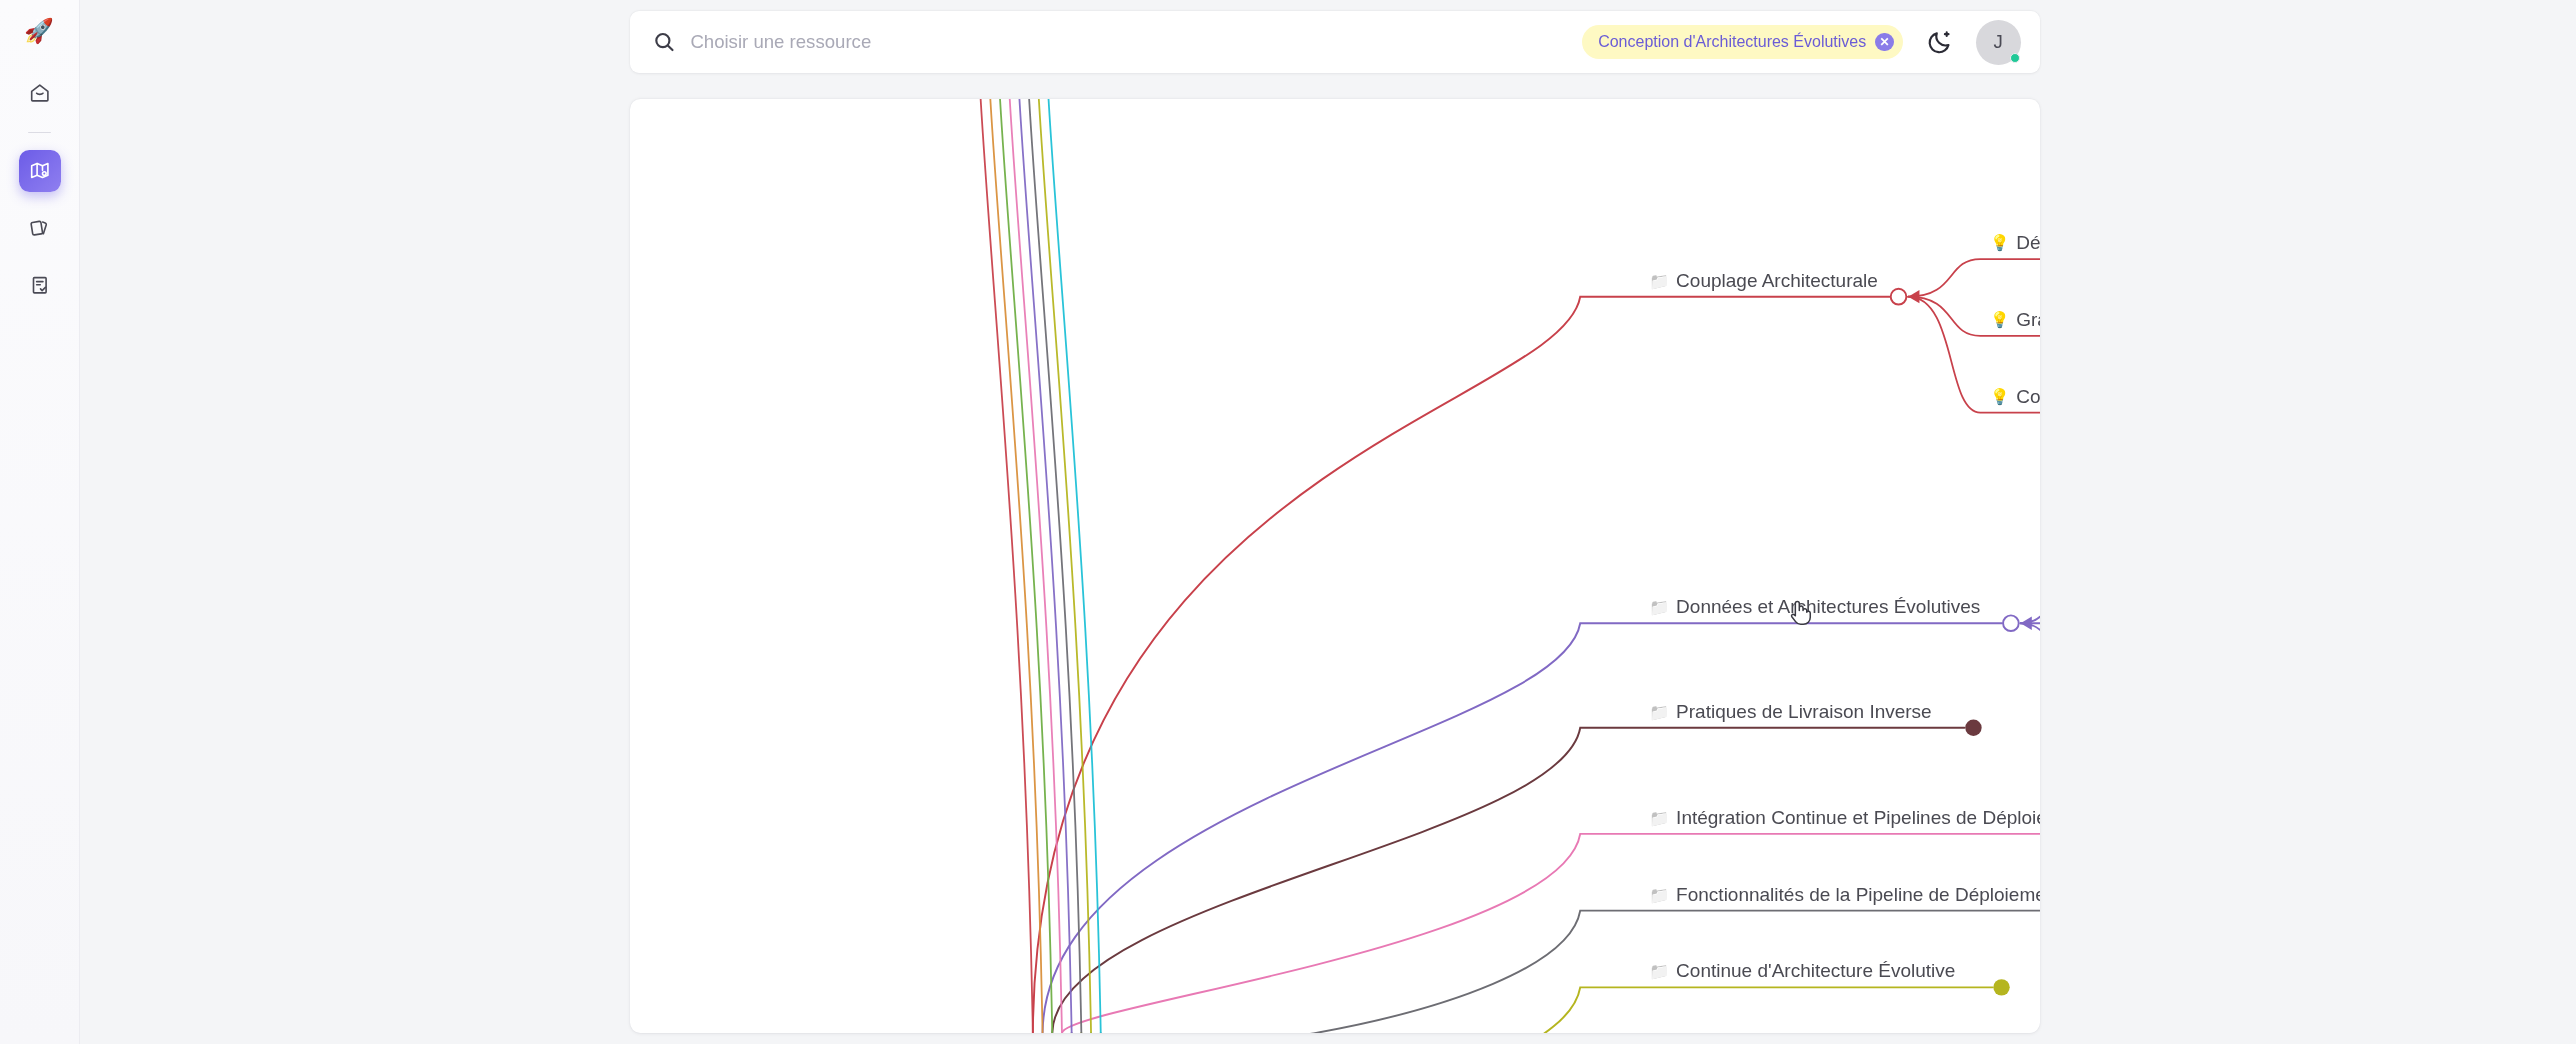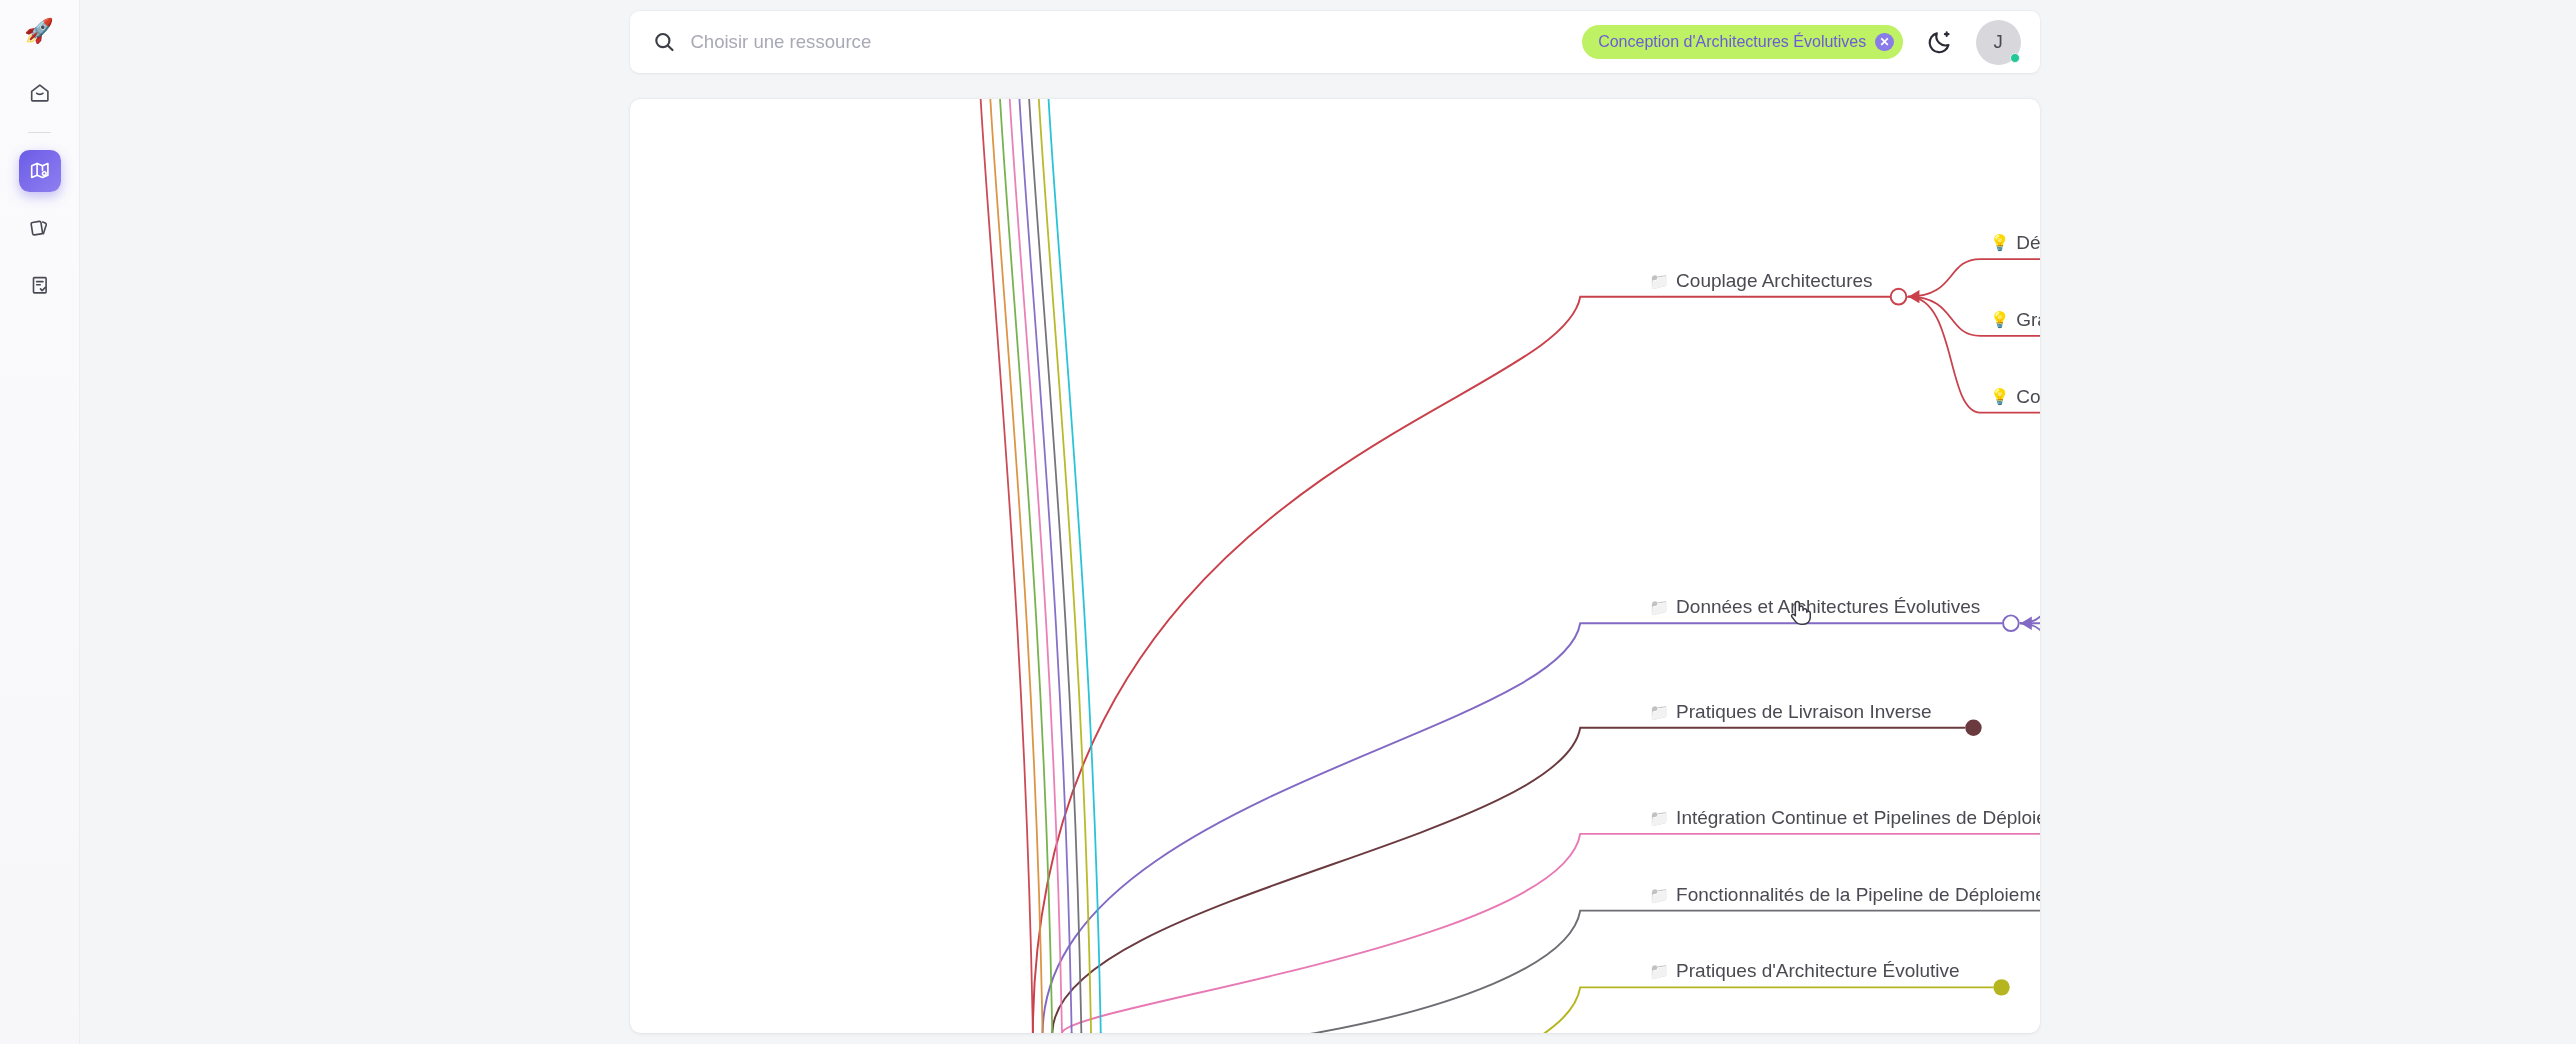--- a/index.html
+++ b/index.html
@@ -59,21 +59,21 @@
   #search-input {
     flex: 1; border: none; outline: none; background: transparent;
     font-family: "Liberation Sans", sans-serif;
     font-size: 18.6px; color: #2f2f3a; margin-left: 13.4px;
   }
   #search-input::placeholder { color: #a9a9b6; }
 
   .chip {
     display: inline-flex; align-items: center; gap: 9px;
     height: 34px; padding: 0 9px 0 16.4px;
-    background: #bef264; border-radius: 17px;
+    background: #fef9c3; border-radius: 17px;
     color: #6a5cd6; font-size: 16px; white-space: nowrap;
     margin-right: 19.4px; cursor: pointer;
   }
   .chip-x {
     width: 18.6px; height: 18.6px; border-radius: 50%;
     background: #8a7ce8; color:#fff;
     display:flex; align-items:center; justify-content:center;
     font-size: 12px; line-height:1; font-weight: 700;
     flex: 0 0 auto;
   }
@@ -240,41 +240,41 @@
           <div class="node leaf" style="left: 1360px; top: 210px;">
             <span class="nicon">💡</span>
             <span class="ntext">Granularité et Quantum</span>
           </div>
           <div class="node leaf" style="left: 1360px; top: 287px;">
             <span class="nicon">💡</span>
             <span class="ntext">Concept de Contexte Limité</span>
           </div>
           <div class="node" style="left: 1019px; top: 171px;">
             <span class="nicon">📁</span>
-            <span class="ntext">Couplage Architectures</span>
+            <span class="ntext">Couplage Architecturale</span>
           </div>
           <div class="node" style="left: 1019px; top: 497px;">
             <span class="nicon">📁</span>
             <span class="ntext">Données et Architectures Évolutives</span>
           </div>
           <div class="node" style="left: 1019px; top: 602px;">
             <span class="nicon">📁</span>
             <span class="ntext">Pratiques de Livraison Inverse</span>
           </div>
           <div class="node" style="left: 1019px; top: 708px;">
             <span class="nicon">📁</span>
             <span class="ntext">Intégration Continue et Pipelines de Déploiement</span>
           </div>
           <div class="node" style="left: 1019px; top: 785px;">
             <span class="nicon">📁</span>
             <span class="ntext">Fonctionnalités de la Pipeline de Déploiement</span>
           </div>
           <div class="node" style="left: 1019px; top: 861px;">
             <span class="nicon">📁</span>
-            <span class="ntext">Pratiques d'Architecture Évolutive</span>
+            <span class="ntext">Continue d'Architecture Évolutive</span>
           </div>
         </div>
     </section>
 
   </div>
 <div style="position: absolute; left: 1786px; top: 597px; width: 28px; height: 31px; z-index: 9; pointer-events: none;"><svg viewBox="0 0 24 26" width="28" height="31" fill="#fff" stroke="#3a3a42" stroke-width="1.3" stroke-linejoin="round">
         <path d="M8 13V5.2a1.7 1.7 0 0 1 3.4 0v6.1V9.1a1.6 1.6 0 0 1 3.2 0v2.2a1.6 1.6 0 0 1 3.2 0v1.4a1.6 1.6 0 0 1 3 .8v3.6c0 3.4-2.4 6-6 6h-2.2c-2 0-3.2-.7-4.4-2.3L5 16.6c-.8-1.1 .6-2.7 1.8-1.8L8 15.8z"></path>
       </svg></div>
   </div>
 

